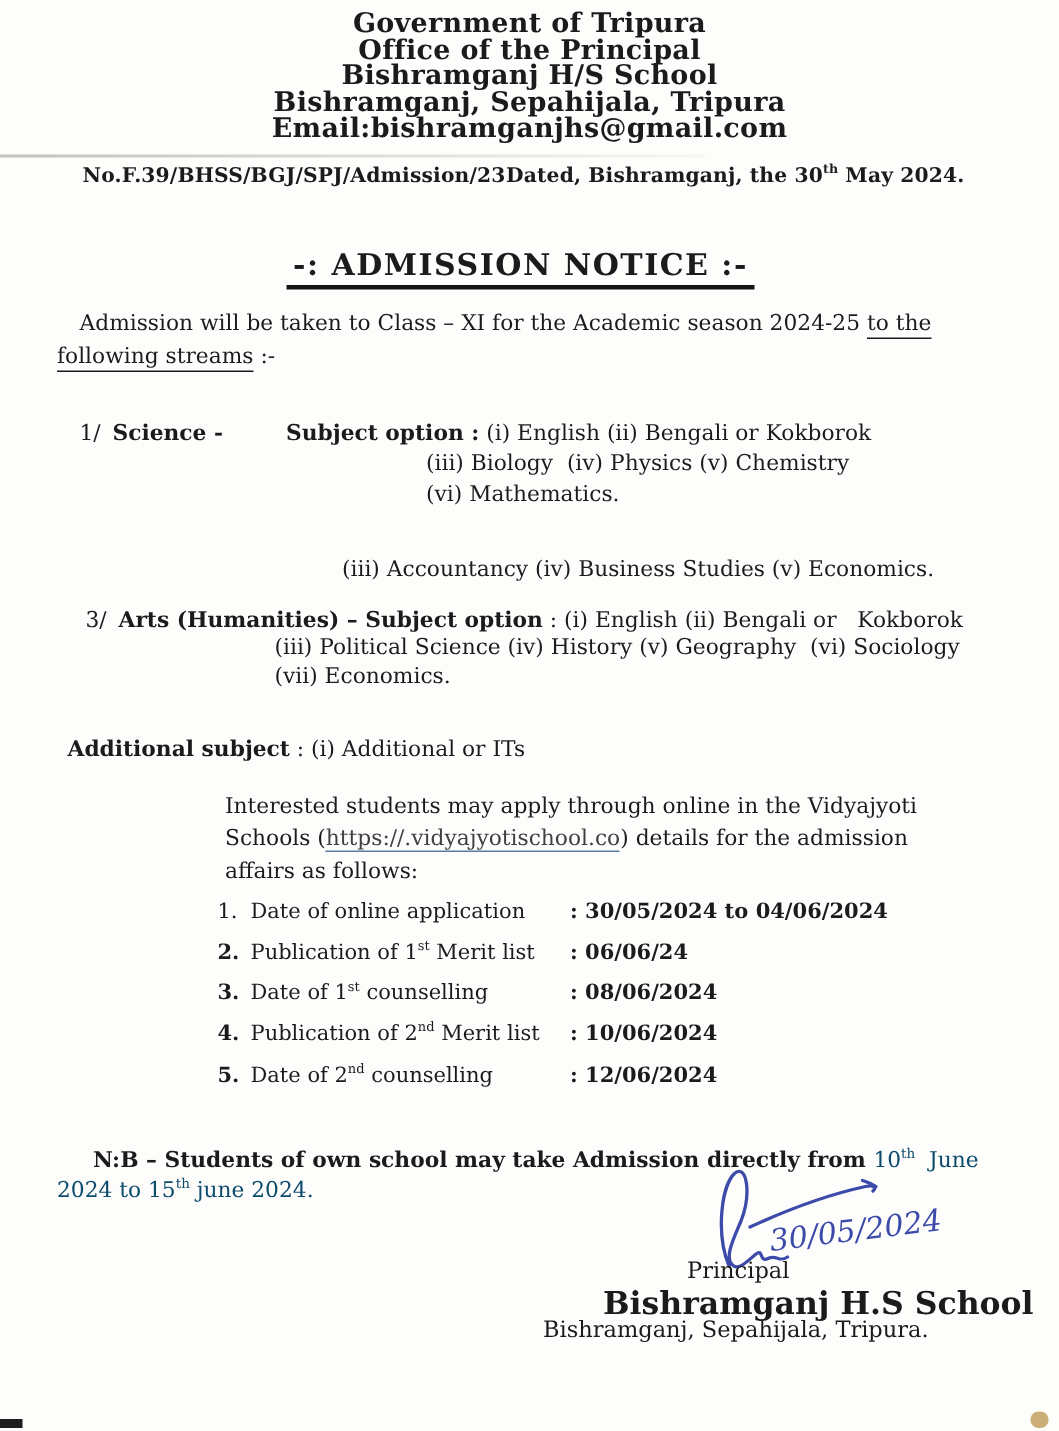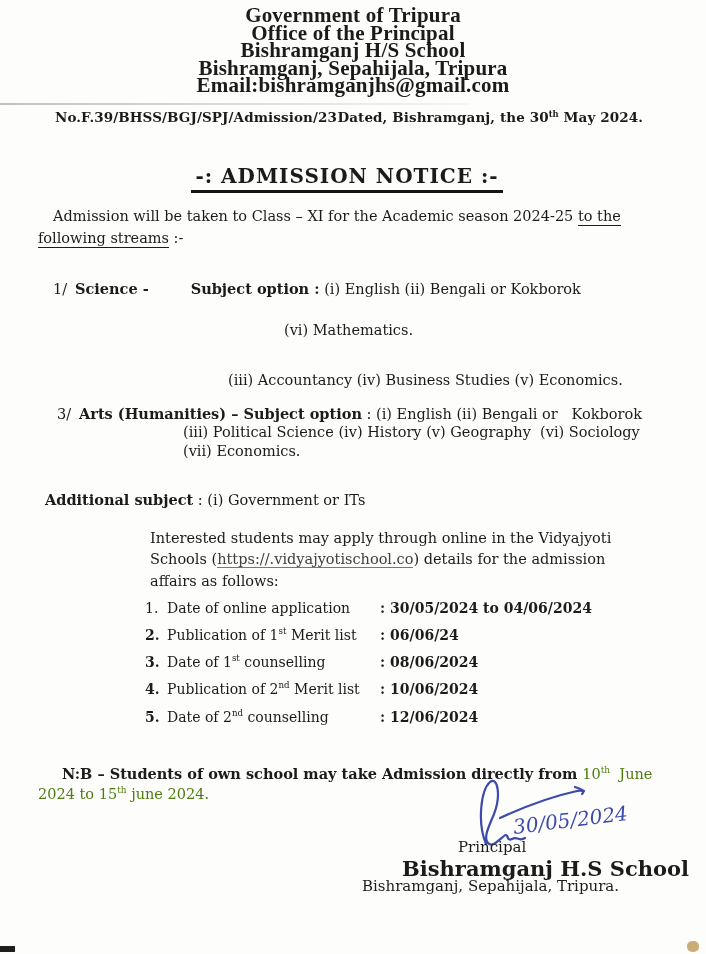--- a/index.html
+++ b/index.html
@@ -10,21 +10,21 @@
     background:#fdfdfb;
     font-family:"DejaVu Serif","Liberation Serif",serif;
     color:#1b1b1b;
     overflow:hidden;
   }
   .line{position:absolute;white-space:pre;}
   .b{font-weight:bold;}
   sup{font-size:0.62em;vertical-align:super;line-height:0;}
 
   
-  .header{position:absolute;top:7px;left:0;right:0;text-align:center;font-weight:bold;font-size:21px;line-height:17.5px;letter-spacing:0.2px;font-family:Liberation Serif, serif;}
+  .header{position:absolute;top:7px;left:0;right:0;text-align:center;font-weight:bold;font-size:18px;line-height:17.5px;letter-spacing:0.2px;}
   .artifact-line{position:absolute;top:103px;left:0;width:470px;height:2px;
     background:linear-gradient(to right, rgba(120,120,115,0.45), rgba(120,120,115,0.05));}
 
   
   .ref-row{position:absolute;top:109px;left:55px;width:588px;display:flex;justify-content:space-between;font-size:13.5px;font-weight:bold;letter-spacing:0.1px;}
 
   
   .title-wrap{position:absolute;top:164px;left:0;right:12px;text-align:center;}
   .title-inner{display:inline-block;font-size:20px;font-weight:bold;letter-spacing:1px;border-bottom:3px solid #151515;padding:0 4px 2px 4px;}
 
@@ -57,21 +57,21 @@
   .sched-row{position:absolute;left:145px;white-space:pre;font-size:14px;}
   .sr0{top:600px;}.sr1{top:627px;}.sr2{top:654px;}.sr3{top:681px;}.sr4{top:709px;}
   .sched-num{display:inline-block;width:22px;}
   .sched-row:not(.sr0) .sched-num{font-weight:bold;}
   .sched-label{display:inline-block;width:213px;white-space:pre;}
   .sched-value{font-weight:bold;}
 
   
   .nb-l1{top:765px;left:38px;padding-left:24px;font-size:14.5px;}
   .nb-l2{top:786px;left:38px;font-size:14.5px;}
-  .red{color:#4d7c0f;}
+  .red{color:#0c4a6e;}
 
   
   .sig-svg{position:absolute;top:776px;left:448px;}
   .sign-role{top:838px;left:458px;font-size:15px;}
   .sign-school{top:856px;left:402px;font-size:21px;font-weight:bold;}
   .sign-addr{top:877px;left:362px;font-size:15px;}
 
   
   .corner-mark-bl{position:absolute;left:0;top:946px;width:15px;height:6px;background:#1e1e1e;}
   .corner-mark-br{position:absolute;left:687px;top:941px;width:12px;height:11px;background:#c2a05f;border-radius:45%;opacity:0.85;}
@@ -96,29 +96,30 @@
   </div>
 
   <div class="title-wrap">
     <span class="title-inner">-: ADMISSION NOTICE :-</span>
   </div>
 
   <div class="line intro-l1"><span>Admission will be taken to Class – XI for the Academic season 2024-25 </span><span class="u">to the</span></div>
   <div class="line intro-l2"><span class="u">following streams</span><span> :-</span></div>
 
   <div class="line body-txt s1-l1"><span class="stream-num">1/</span><span class="b">Science -</span><span class="b s1-gap">Subject option :</span><span> (i) English (ii) Bengali or Kokborok</span></div>
+  <div class="line body-txt s1-l2">(iii) Biology  (iv) Physics (v) Chemistry</div>
   <div class="line body-txt s1-l3">(vi) Mathematics.</div>
 
   <div class="line body-txt s2-l2">(iii) Accountancy (iv) Business Studies (v) Economics.</div>
 
   <div class="line body-txt s3-l1"><span class="stream-num">3/</span><span class="b">Arts (Humanities) – Subject option</span><span> : (i) English (ii) Bengali or   Kokborok</span></div>
   <div class="line body-txt s3-l2">(iii) Political Science (iv) History (v) Geography  (vi) Sociology</div>
   <div class="line body-txt s3-l3">(vii) Economics.</div>
 
-  <div class="line body-txt addl"><span class="b">Additional subject</span><span> : (i) Government or ITs</span></div>
+  <div class="line body-txt addl"><span class="b">Additional subject</span><span> : (i) Additional or ITs</span></div>
 
   <div class="line body-txt ap-l1">Interested students may apply through online in the Vidyajyoti</div>
   <div class="line body-txt ap-l2"><span>Schools (</span><span class="link">https://.vidyajyotischool.co</span><span>) details for the admission</span></div>
   <div class="line body-txt ap-l3">affairs as follows:</div>
 
   <div class="sched-row sr0"><span class="sched-num">1.</span><span class="sched-label"><span>Date of online application</span><sup></sup><span></span></span><span class="b">:</span><span class="sched-value"> </span><span class="sched-value">30/05/2024 to 04/06/2024</span></div>
   <div class="sched-row sr1"><span class="sched-num">2.</span><span class="sched-label"><span>Publication of 1</span><sup>st</sup><span> Merit list</span></span><span class="b">:</span><span class="sched-value"> </span><span class="sched-value">06/06/24</span></div>
   <div class="sched-row sr2"><span class="sched-num">3.</span><span class="sched-label"><span>Date of 1</span><sup>st</sup><span> counselling</span></span><span class="b">:</span><span class="sched-value"> </span><span class="sched-value">08/06/2024</span></div>
   <div class="sched-row sr3"><span class="sched-num">4.</span><span class="sched-label"><span>Publication of 2</span><sup>nd</sup><span> Merit list</span></span><span class="b">:</span><span class="sched-value"> </span><span class="sched-value">10/06/2024</span></div>
   <div class="sched-row sr4"><span class="sched-num">5.</span><span class="sched-label"><span>Date of 2</span><sup>nd</sup><span> counselling</span></span><span class="b">:</span><span class="sched-value"> </span><span class="sched-value">12/06/2024</span></div>

